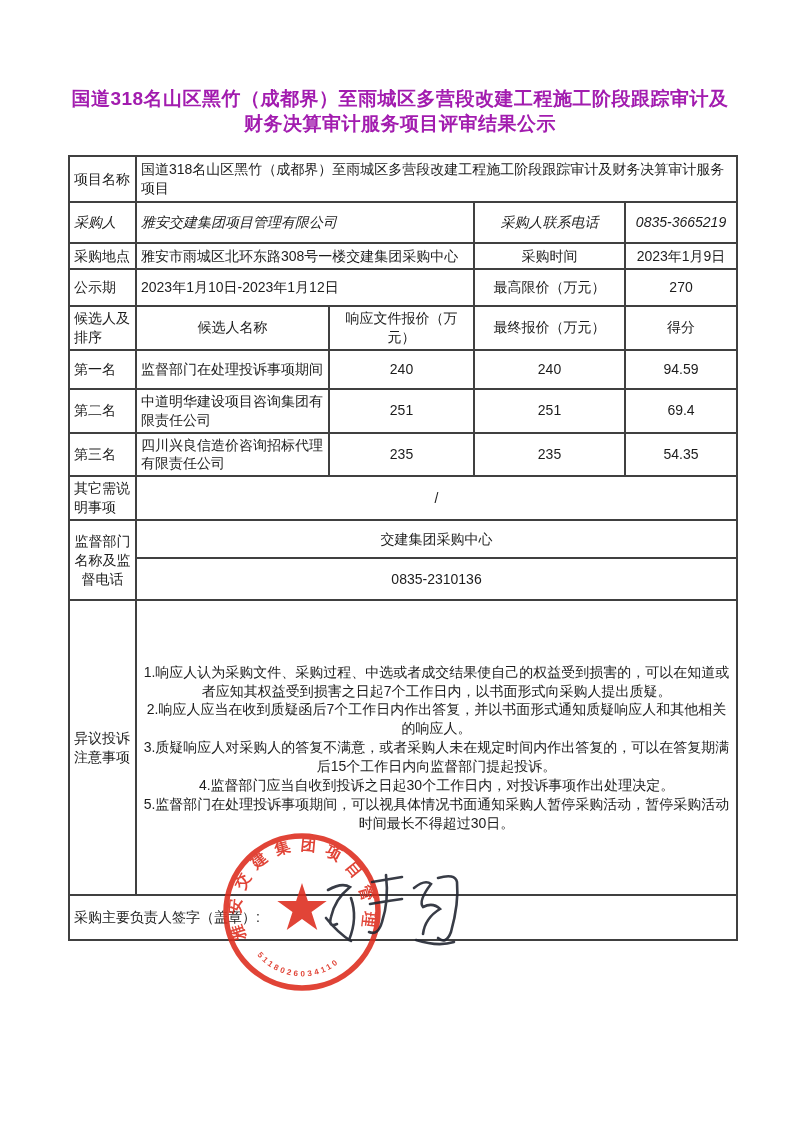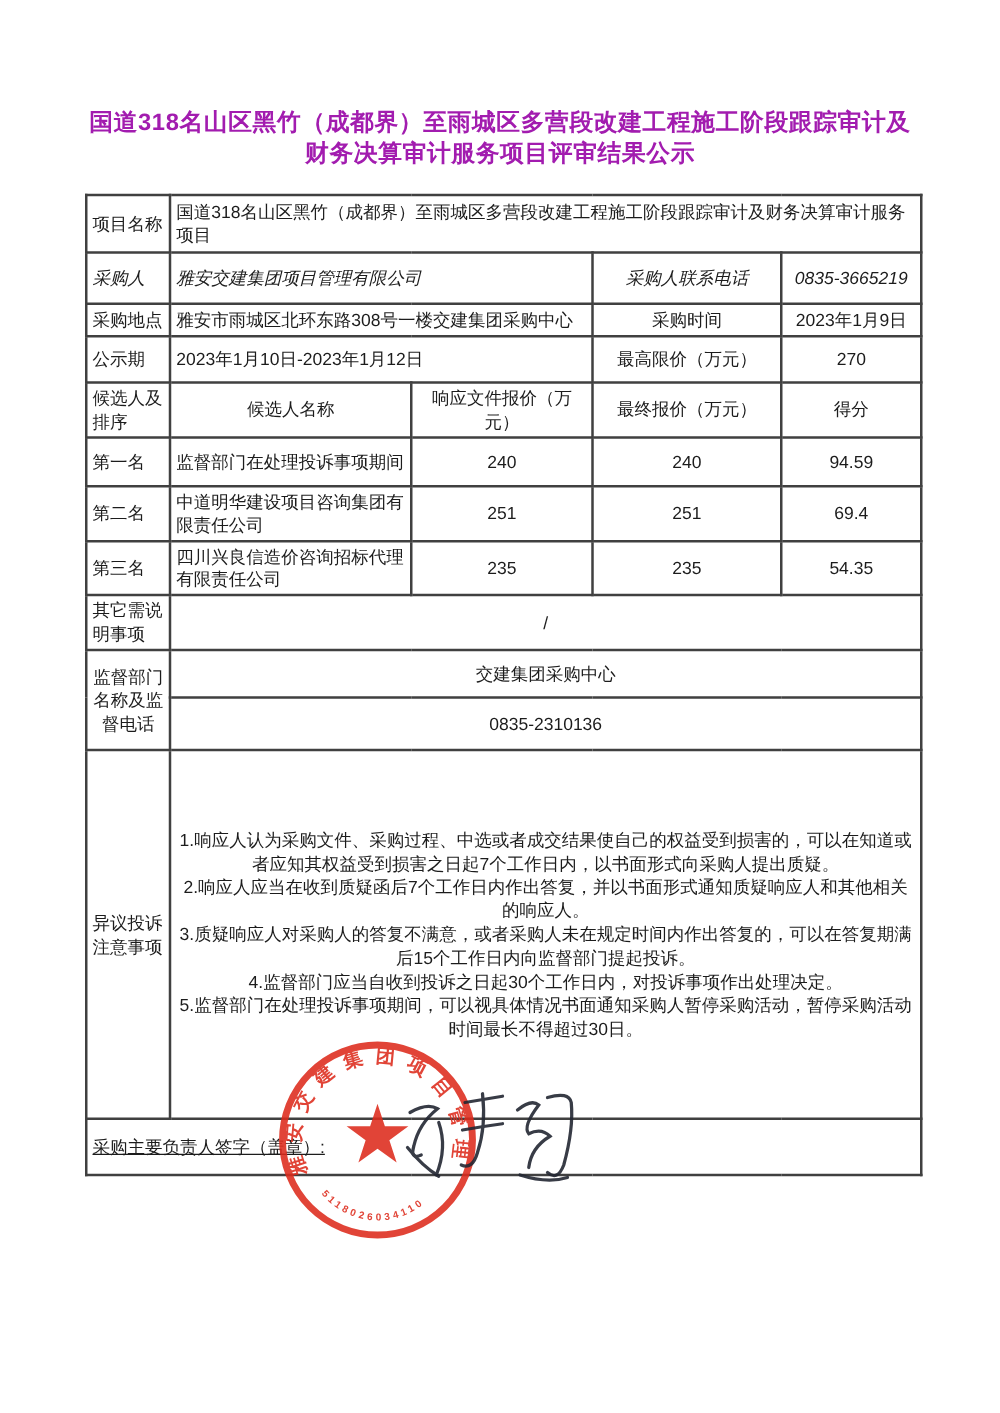--- a/index.html
+++ b/index.html
@@ -47,21 +47,21 @@
   tr.r-loc     { height: 26px; }
   tr.r-pub     { height: 37px; }
   tr.r-head    { height: 39px; margin-top: 16px; }
   tr.r-c1      { height: 39px; margin-top: 24px; }
   tr.r-c2      { height: 40px; }
   tr.r-c3      { height: 40px; }
   tr.r-other   { height: 43px; }
   tr.r-sup1    { height: 38px; margin-top: 36px; }
   tr.r-sup2    { height: 42px; }
   tr.r-notes   { height: 295px; }
-  tr.r-sign    { height: 45px; text-decoration: underline; }
+  tr.r-sign    { height: 45px; }
   .overlay {
     position: absolute;
     left: 200px; top: 818px;
     width: 320px; height: 200px;
     pointer-events: none;
   }
 </style>
 </head>
 <body>
 

